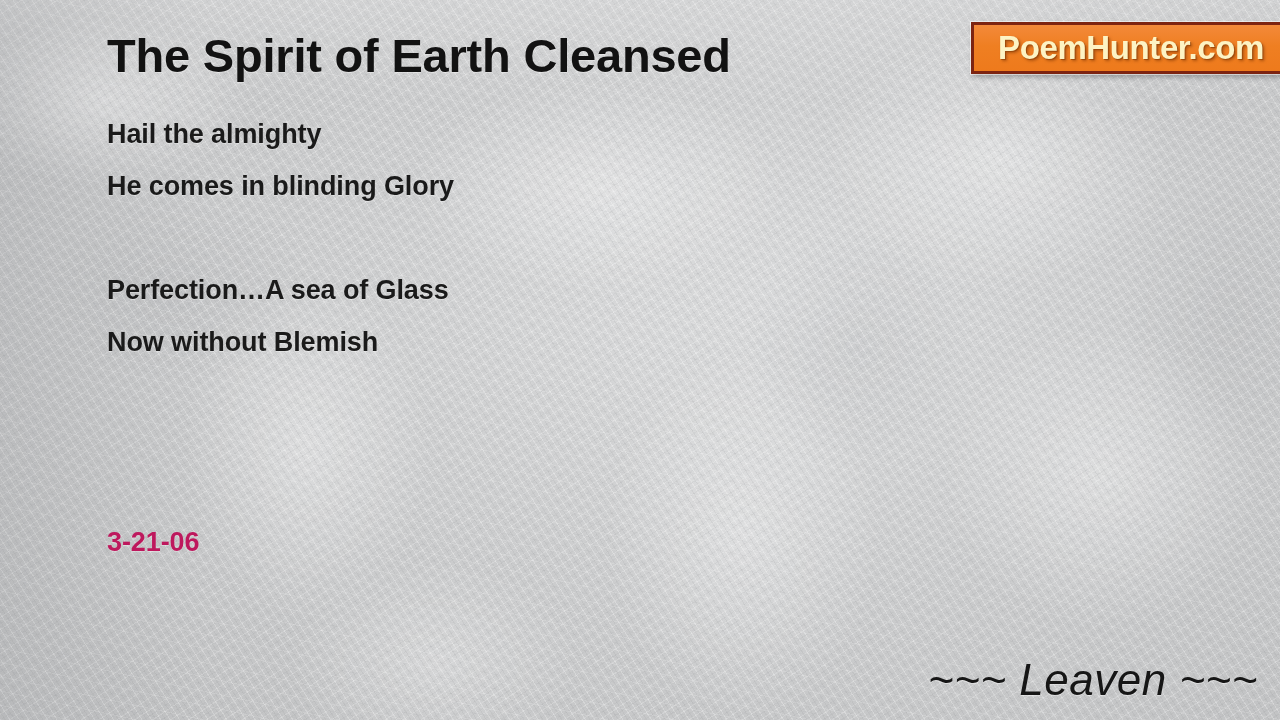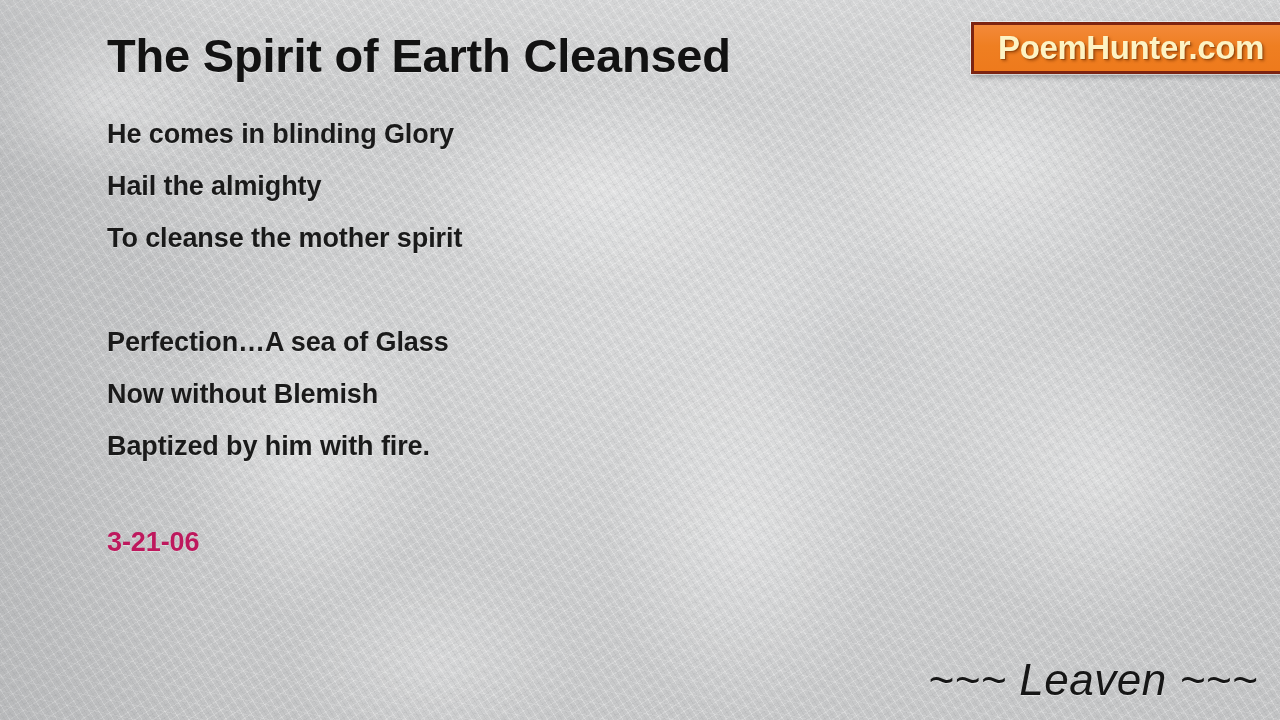--- a/index.html
+++ b/index.html
@@ -189,27 +189,25 @@
   <div class="bg-layer bg-stripes-a"></div>
   <div class="bg-layer bg-stripes-b"></div>
   <div class="bg-layer bg-stripes-c"></div>
   <div class="bg-layer bg-vignette"></div>
 
   <div class="content">
 
     <div id="poem-title">The Spirit of Earth Cleansed</div>
 
     <div id="poem-body">
+      <div class="poem-line">Hail the almighty</div>
       <div class="poem-line">He comes in blinding Glory</div>
-      <div class="poem-line">Hail the almighty</div>
-      <div class="poem-line">To cleanse the mother spirit</div>
       <div class="poem-line blank"></div>
       <div class="poem-line">Perfection…A sea of Glass</div>
       <div class="poem-line">Now without Blemish</div>
-      <div class="poem-line">Baptized by him with fire.</div>
     </div>
 
     <div id="poem-date">3-21-06</div>
 
     <div id="signature">~~~ Leaven ~~~</div>
 
     <div id="site-logo">
       <span id="site-logo-text">PoemHunter.com</span>
     </div>
 

